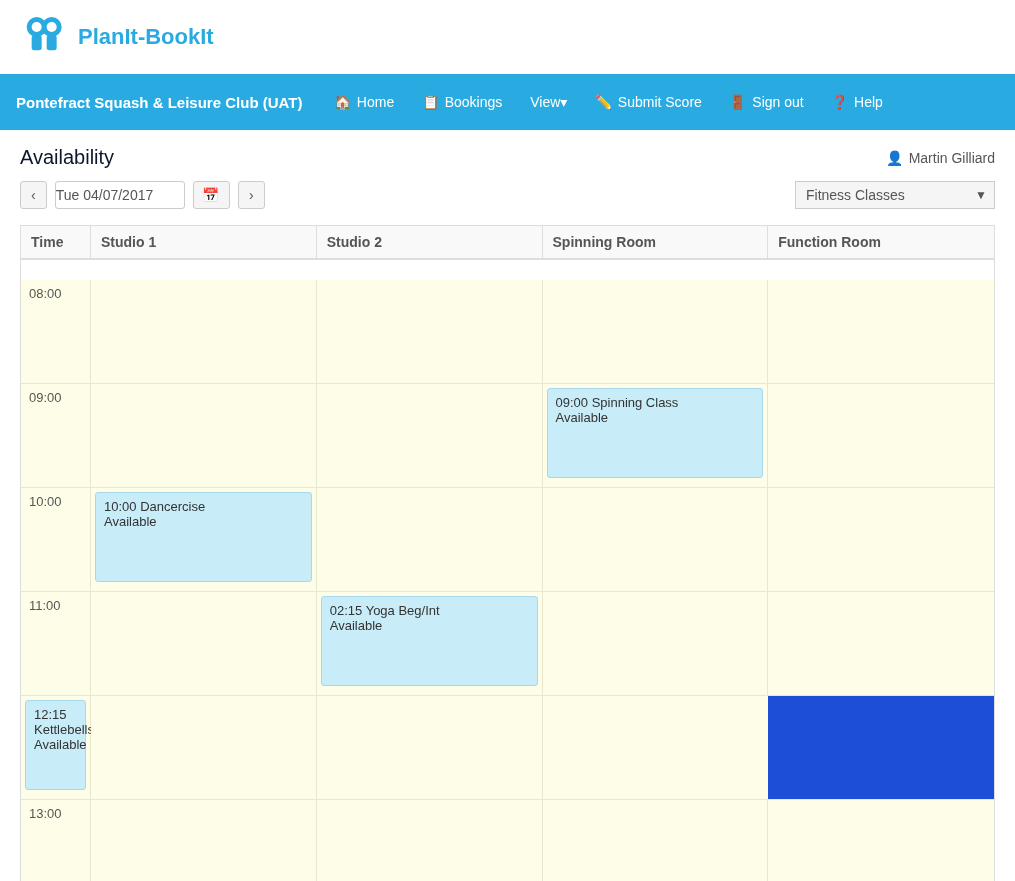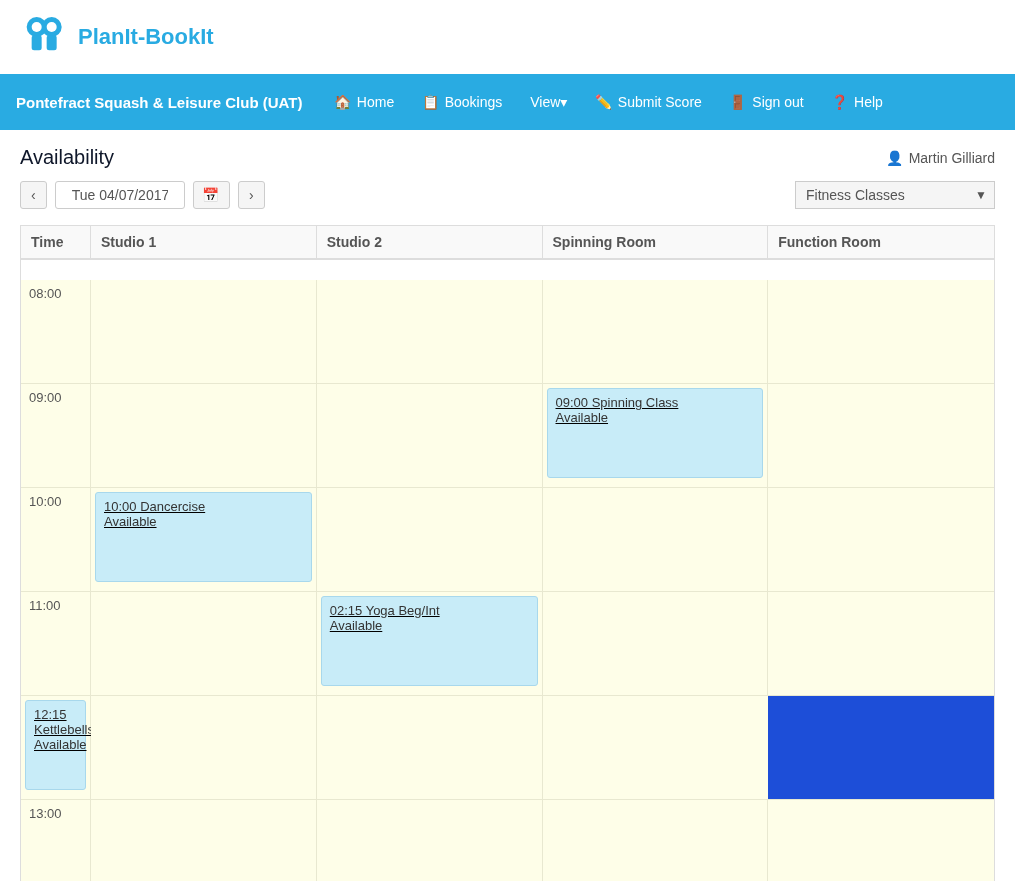--- a/index.html
+++ b/index.html
@@ -83,21 +83,21 @@
       border: 1px solid #ccc;
       background: #f5f5f5;
       padding: 5px 10px;
       cursor: pointer;
       border-radius: 3px;
       font-size: 14px;
       color: #555;
     }
     .date-input {
       border: 1px solid #ccc;
-      padding: 5px 16px;
+      padding: 5px 0;
       border-radius: 3px;
       font-size: 14px;
       color: #555;
       width: 130px;
     }
     .calendar-btn {
       border: 1px solid #ccc;
       background: #f5f5f5;
       padding: 5px 9px;
       cursor: pointer;
@@ -168,21 +168,20 @@
       border-right: 1px solid #e8e8d0;
       background: #fefee8;
       vertical-align: top;
     }
     .room-cell {
       border-right: 1px solid #e8e8d0;
       padding: 4px;
       background: #fefee8;
       vertical-align: top;
       position: relative;
-      text-decoration: underline;
     }
     .room-cell:last-child { border-right: none; }
 
     .class-block {
       background: #c8ecf8;
       border: 1px solid #a8d8ec;
       border-radius: 3px;
       padding: 6px 8px;
       font-size: 13px;
       color: #333;

